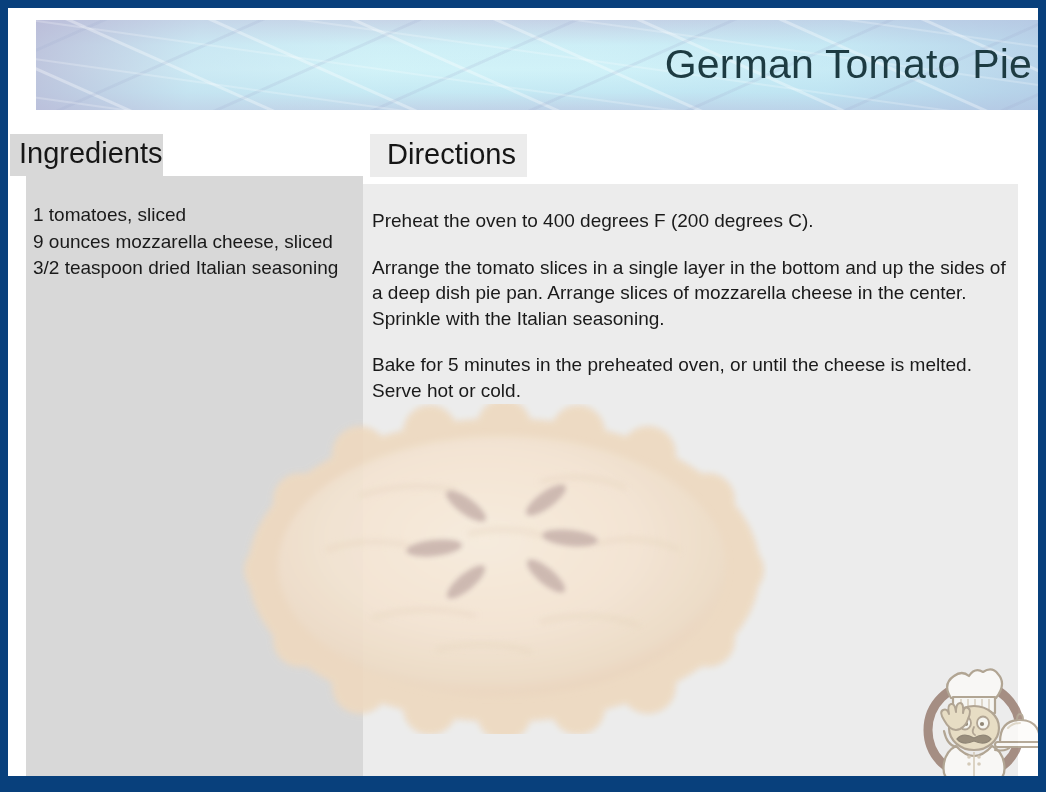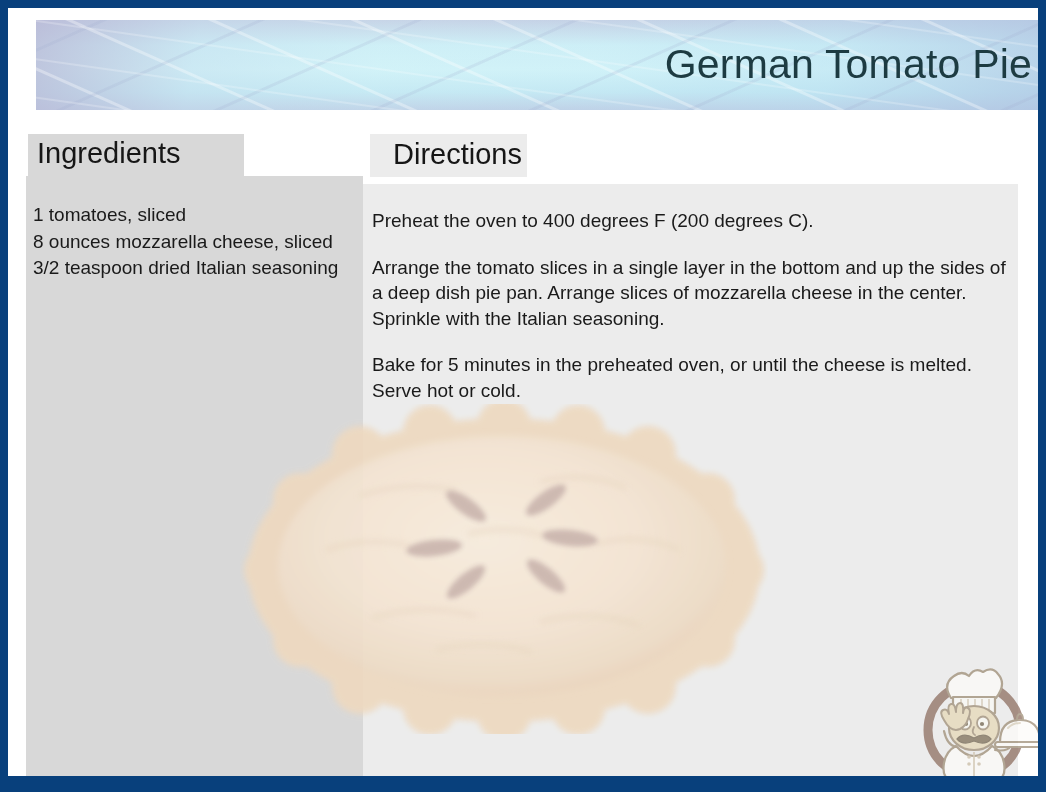--- a/index.html
+++ b/index.html
@@ -102,23 +102,23 @@
     font-weight: 400;
     color: #1d3b42;
     letter-spacing: 0.2px;
     white-space: nowrap;
     z-index: 3;
   }
 
   
   #ingredients-tab {
     position: absolute;
-    left: 20px;
+    left: 2px;
     top: 126px;
-    width: 216px;
+    width: 153px;
     height: 42px;
     background: #d8d8d8;
     z-index: 4;
     text-align: center;
   }
   #ingredients-tab .tab-label {
     position: absolute;
     left: 9px;
     top: 3px;
     font-size: 29px;
@@ -153,21 +153,21 @@
     position: absolute;
     left: 362px;
     top: 126px;
     width: 157px;
     height: 43px;
     background: #ececec;
     z-index: 4;
   }
   #directions-tab .tab-label {
     position: absolute;
-    left: 23px;
+    left: 17px;
     top: 4px;
     font-size: 29px;
     font-weight: 400;
     color: #161616;
     white-space: nowrap;
   }
   #directions-panel {
     position: absolute;
     left: 355px;
     top: 176px;
@@ -228,21 +228,21 @@
       <div class="tex-c"></div>
       <div id="recipe-title">German Tomato Pie</div>
     </div>
 
     <div id="ingredients-tab">
       <span class="tab-label">Ingredients</span>
     </div>
     <div id="ingredients-panel">
       <div id="ingredients-list">
         <div class="ing-line">1 tomatoes, sliced</div>
-        <div class="ing-line">8 ounces mozzarella cheese, sliced</div>
+        <div class="ing-line">9 ounces mozzarella cheese, sliced</div>
         <div class="ing-line">3/2 teaspoon dried Italian seasoning</div>
       </div>
     </div>
 
     <div id="directions-panel">
       <div id="directions-body">
         <p class="dir-step">Preheat the oven to 400 degrees F (200 degrees C).</p>
         <p class="dir-step">Arrange the tomato slices in a single layer in the bottom and up the sides of a deep dish pie pan. Arrange slices of mozzarella cheese in the center. Sprinkle with the Italian seasoning.</p>
         <p class="dir-step">Bake for 5 minutes in the preheated oven, or until the cheese is melted. Serve hot or cold.</p>
       </div>

